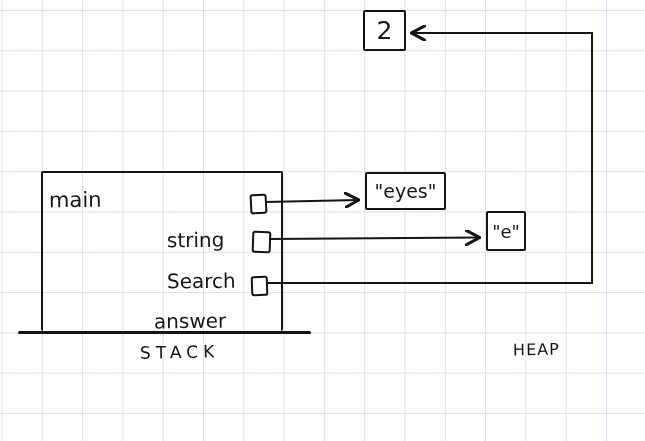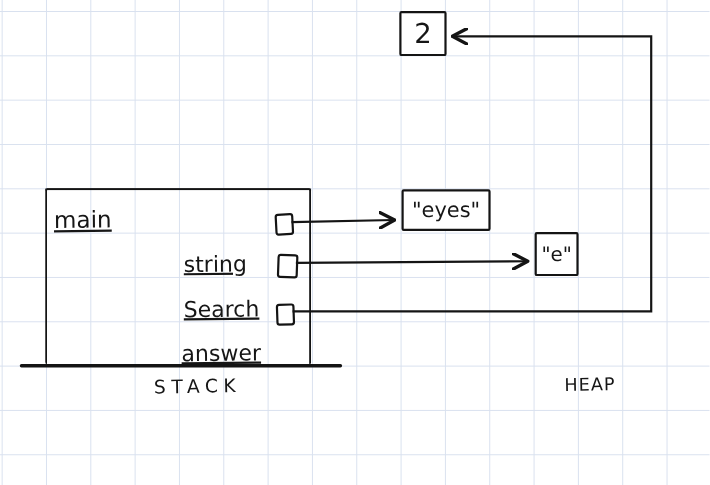--- a/index.html
+++ b/index.html
@@ -8,35 +8,35 @@
     background-color:#ffffff;
     background-image:
       linear-gradient(to right, #d9e1ef 1px, transparent 1px),
       linear-gradient(to bottom, #d9e1ef 1px, transparent 1px);
     background-size:40.3px 40.3px;
     background-position:1.5px 10px;
     font-family:"DejaVu Sans", sans-serif;
     color:#161616;
   }
   .abs{position:absolute;}
-  .hand{transform:rotate(-0.6deg);text-decoration:underline;}
+  .hand{transform:rotate(-0.6deg);}
   
   .frame{
     left:41px;top:171px;width:238px;height:158px;
     border:2.6px solid #141414;border-bottom:none;border-radius:2px;
   }
   .groundline{
     left:18px;top:331px;width:293px;height:2.8px;
     background:#141414;border-radius:2px;
   }
   .frame-label{left:49px;top:188px;font-size:21px;}
   .var-label{font-size:20px;margin-top:40px;}
   .var-string{left:167px;top:188px;}
   .var-search{left:167px;top:229px;text-align:center;}
-  .var-answer{left:165px;top:269px;}
+  .var-answer{left:154px;top:269px;}
   
   .ptr{
     width:13px;height:16px;border:2.3px solid #141414;border-radius:3px;
     background:#fff;
   }
   .ptr-string{left:250px;top:194px;transform:rotate(-3deg);}
   .ptr-search{left:252px;top:231px;width:15px;height:18px;transform:rotate(2deg);}
   .ptr-answer{left:251px;top:276px;transform:rotate(-2deg);}
   
   .heapbox{

